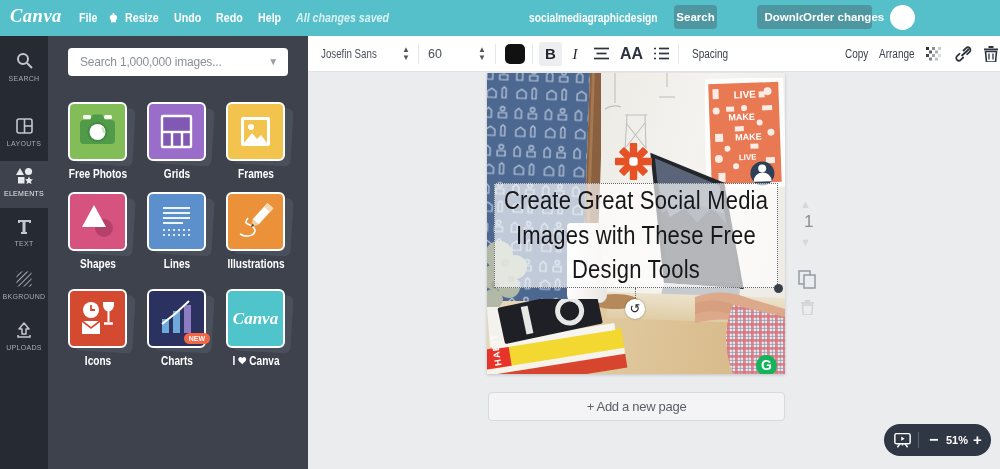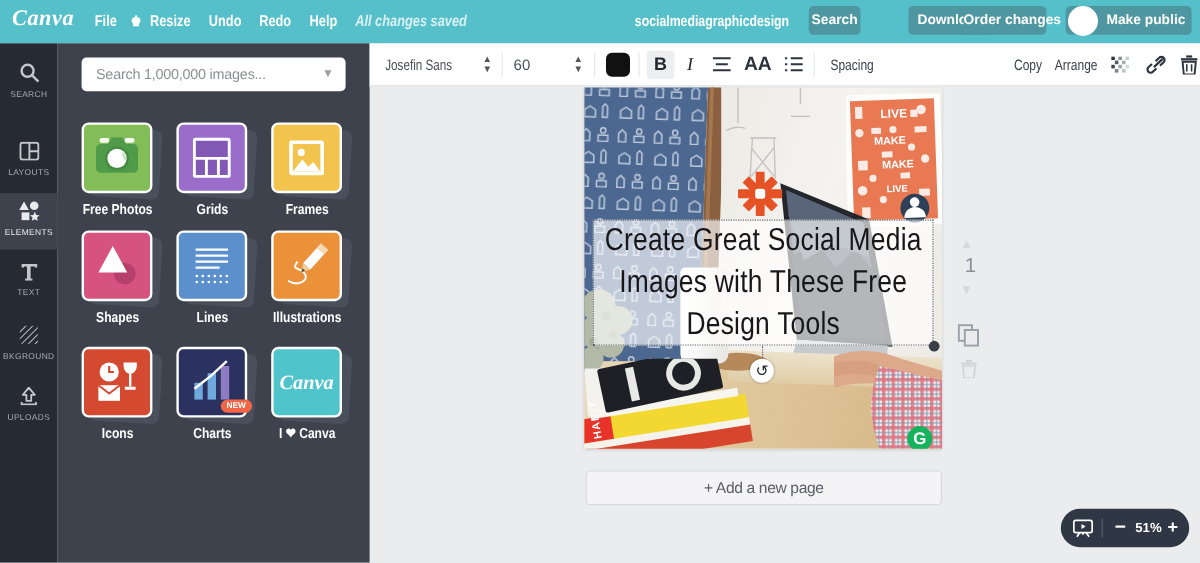--- a/index.html
+++ b/index.html
@@ -49,21 +49,20 @@
   <div class="menu" style="left:109px; font-size:12px;">♚</div>
   <div class="menu" style="left:125px;">Resize</div>
   <div class="menu" style="left:174px;">Undo</div>
   <div class="menu" style="left:216px;">Redo</div>
   <div class="menu" style="left:258px;">Help</div>
   <div class="menu" id="saved" style="left:296px;">All changes saved</div>
   <div class="menu" id="docname" style="left:529px;">socialmediagraphicdesign</div>
   <div class="tbtn" style="left:674px; width:43px;">Search</div>
   <div class="tbtn" style="left:757px; width:70px;">Download</div>
   <div class="tbtn" style="left:803px; width:69px;">Order changes</div>
-  <div class="tbtn" style="left:888px; width:105px; text-align:left; padding-left:34px;">Make public</div>
   <div style="position:absolute; left:890px; top:5px; width:25px; height:25px; background:#fff; border-radius:50%;"></div>
 </div>
 
 <div id="sidebar">
   <div class="sideitem" style="top:16px;">
     <svg width="17" height="17" viewBox="0 0 17 17">
         <circle cx="7" cy="7" r="5" fill="none" stroke="#c3c7cd" stroke-width="2"></circle>
         <line x1="11" y1="11" x2="16" y2="16" stroke="#c3c7cd" stroke-width="2"></line>
       </svg>
     <div class="lbl">SEARCH</div>

